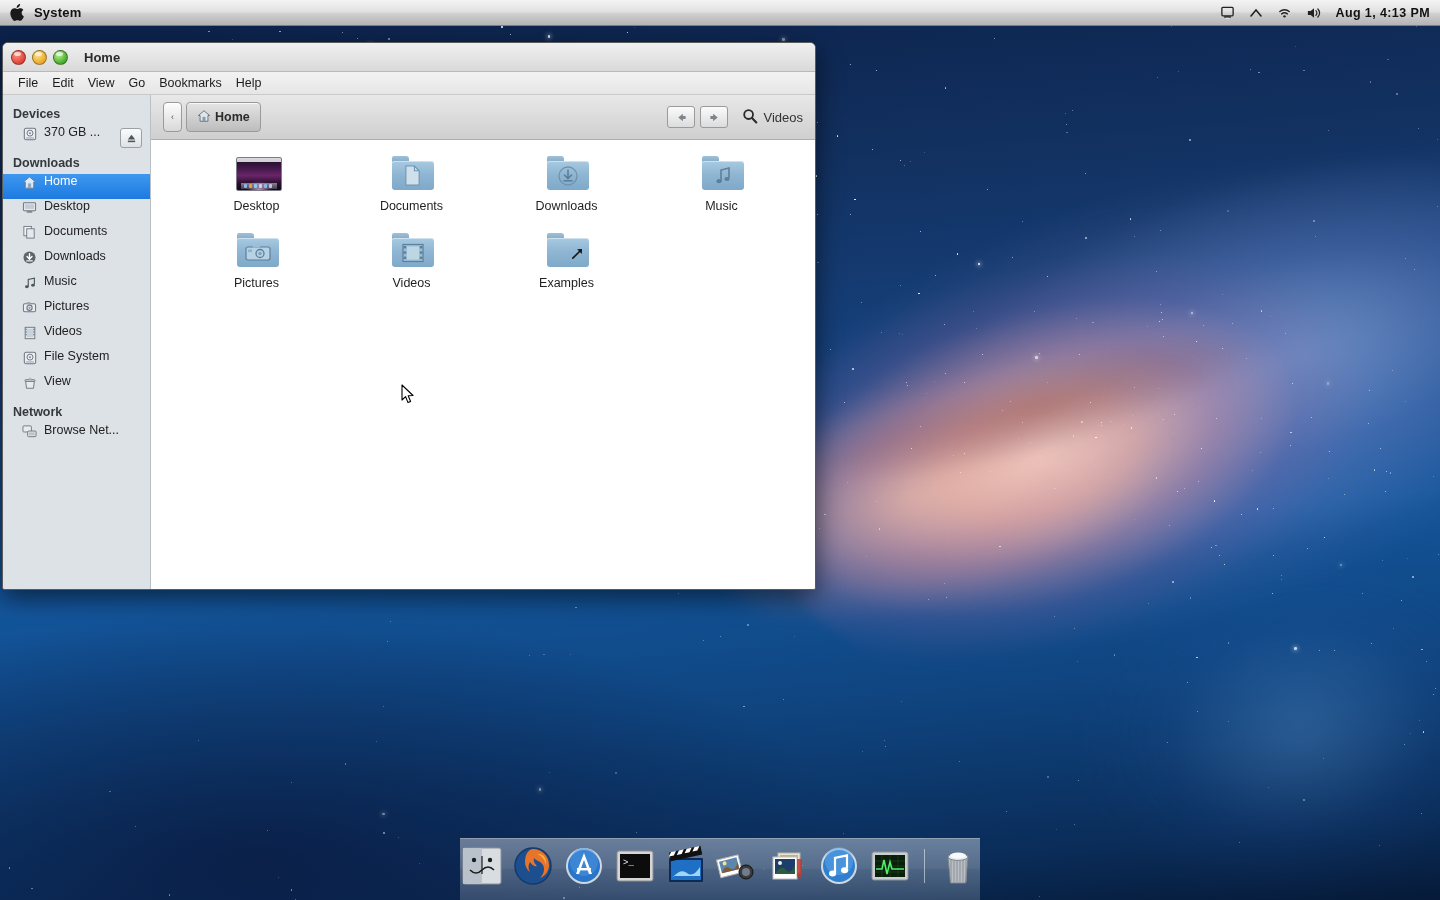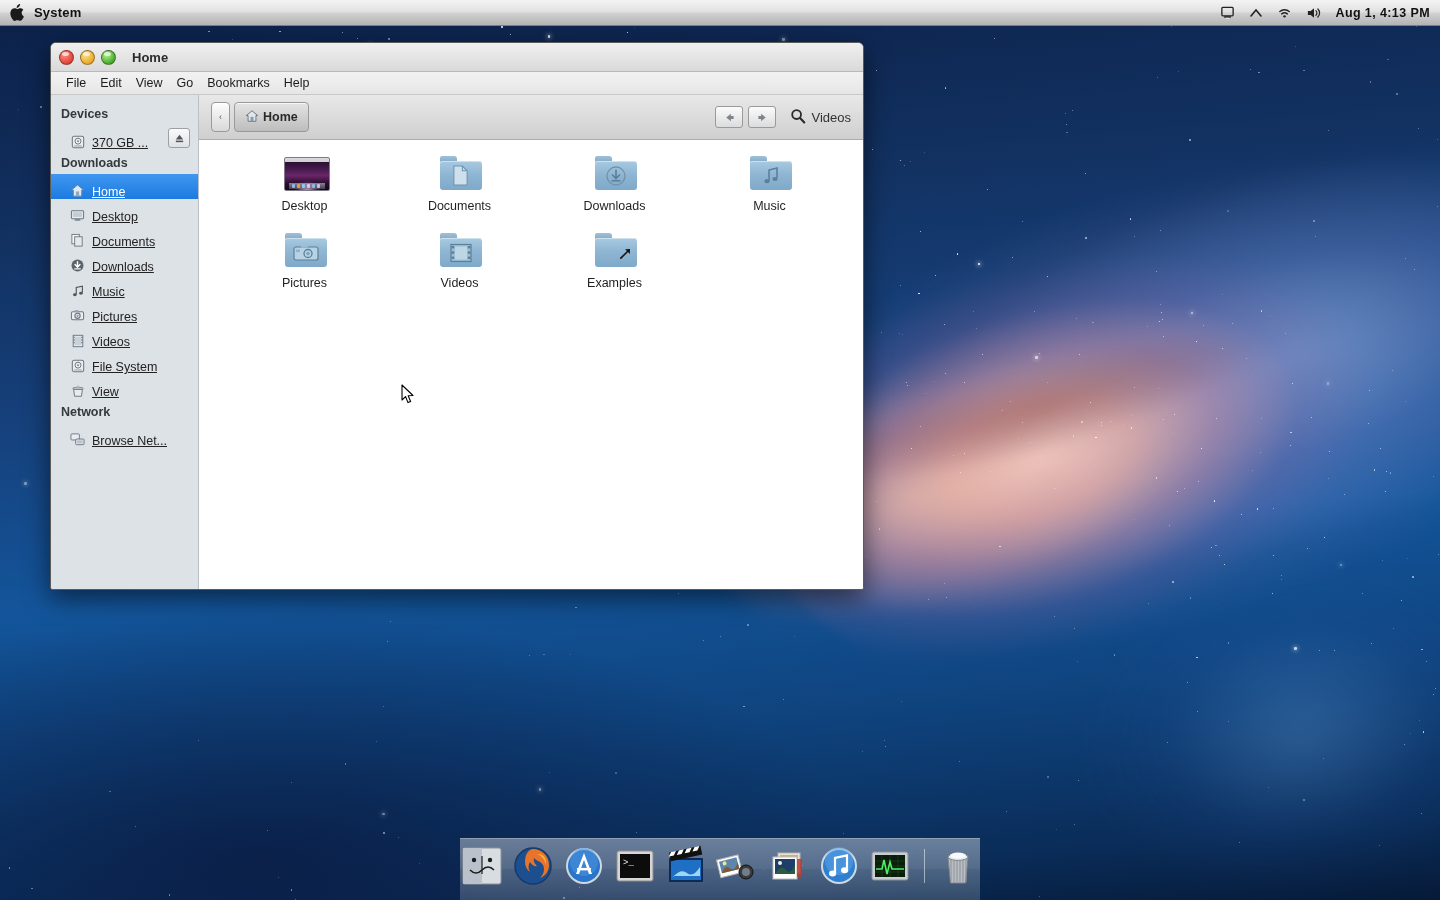--- a/index.html
+++ b/index.html
@@ -48,42 +48,42 @@
     box-sizing:border-box;padding:0 10px 0 8px;}
   #menubar .apple{width:18px;height:20px;display:flex;align-items:center;justify-content:center;margin-right:8px;}
   #menubar .mtitle{font-weight:bold;font-size:13px;letter-spacing:.2px;margin-right:18px;}
   #menubar .spacer{flex:1;}
   .mb-icon{margin:0 7px;display:flex;align-items:center;justify-content:center;height:20px;}
   #menubar .clock{font-weight:bold;font-size:12.5px;margin-left:6px;letter-spacing:.4px;}
 
   
   #finder{position:absolute;left:2px;top:42px;width:812px;height:546px;z-index:20;
     border:1px solid #5a5a5a;border-radius:6px 6px 3px 3px;overflow:hidden;
-    box-shadow:0 8px 26px rgba(0,0,0,.55);background:#fff;margin-left:48px;}
+    box-shadow:0 8px 26px rgba(0,0,0,.55);background:#fff;}
   #titlebar{height:28px;background:linear-gradient(to bottom,#f0f0f0,#d9d9d9);
     border-bottom:1px solid #b9b9b9;display:flex;align-items:center;padding:0 8px;position:relative;}
   .tl{width:13px;height:13px;border-radius:50%;margin-right:6px;position:relative;border:1px solid rgba(0,0,0,.35);}
   .tl::after{content:"";position:absolute;left:2px;top:1px;width:7px;height:4px;border-radius:50%;
     background:rgba(255,255,255,.65);}
   .tl.r{background:radial-gradient(circle at 35% 30%,#ff8d80,#e04437 70%);}
   .tl.y{background:radial-gradient(circle at 35% 30%,#ffe08a,#e8a92a 70%);}
   .tl.g{background:radial-gradient(circle at 35% 30%,#b6f08a,#46ac2d 70%);}
   #wintitle{font-size:13px;font-weight:bold;color:#2b2b2b;margin-left:10px;}
 
   #menustrip{height:22px;background:linear-gradient(to bottom,#f2f2f2,#e6e6e6);
     border-bottom:1px solid #c9c9c9;display:flex;align-items:center;padding-left:8px;font-size:12.5px;color:#1c1c1c;}
   #menustrip .mi{padding:1px 7px;border-radius:3px;cursor:default;}
 
   #body{display:flex;height:496px;}
 
   
   #sidebar{width:148px;background:#dde2e7;border-right:1px solid #b9bfc6;
     font-size:12.5px;color:#2a2a2a;padding-top:6px;box-sizing:border-box;}
   .sb-head{font-weight:bold;font-size:12.5px;color:#35393d;padding:6px 0 4px 10px;}
-  .sb-item{display:flex;align-items:flex-end;height:25px;padding-left:18px;position:relative;color:#222;text-decoration:underline;}
+  .sb-item{display:flex;align-items:flex-start;height:25px;padding-left:18px;position:relative;color:#222;}
   .sb-item .ic{width:17px;height:17px;margin-right:6px;display:flex;align-items:center;justify-content:center;flex:0 0 17px;}
   .sb-item.sel{background:linear-gradient(to bottom,#3f97ef,#1c7ae0);color:#fff;}
   .sb-item .lbl{white-space:nowrap;overflow:hidden;}
   .eject{position:absolute;right:8px;top:3px;width:20px;height:18px;border:1px solid #9aa0a6;border-radius:3px;
     background:linear-gradient(to bottom,#fbfbfb,#dfe2e5);display:flex;align-items:center;justify-content:center;}
 
   
   #main{flex:1;background:#fff;display:flex;flex-direction:column;}
   #toolbar{height:44px;background:linear-gradient(to bottom,#e8e8e8,#cfcfcf);
     border-bottom:1px solid #aeaeae;display:flex;align-items:center;padding:0 12px;}

